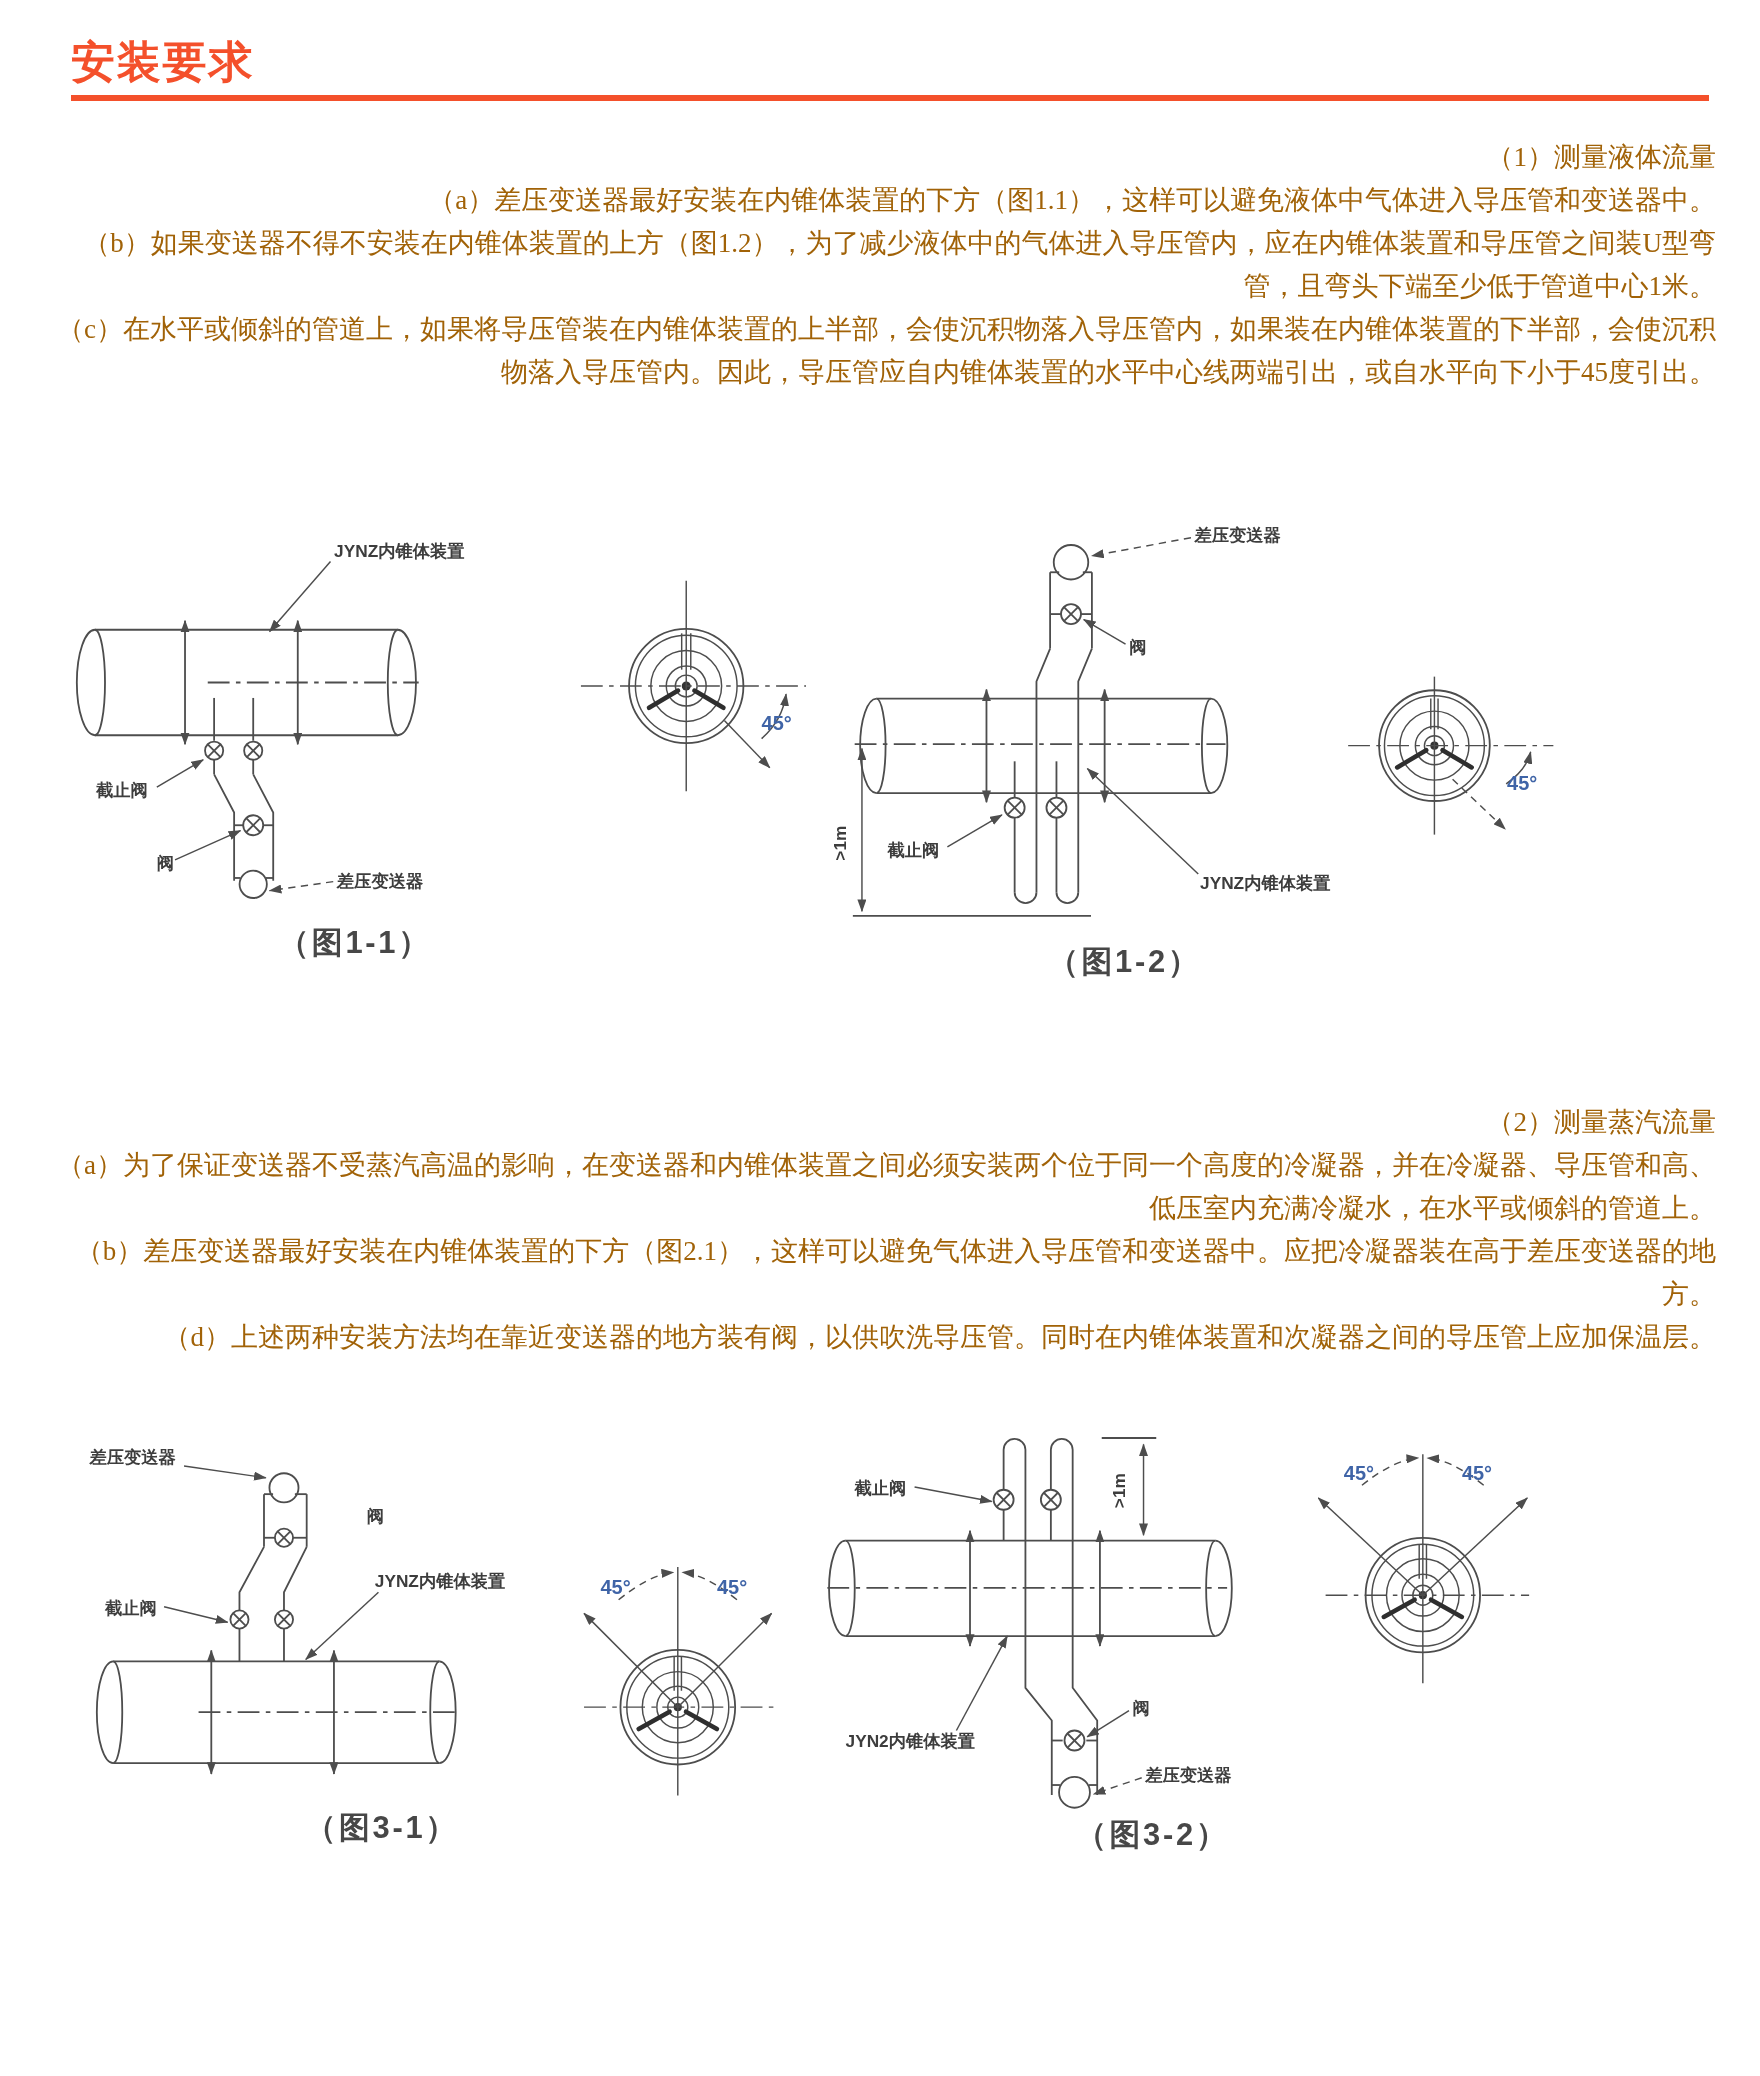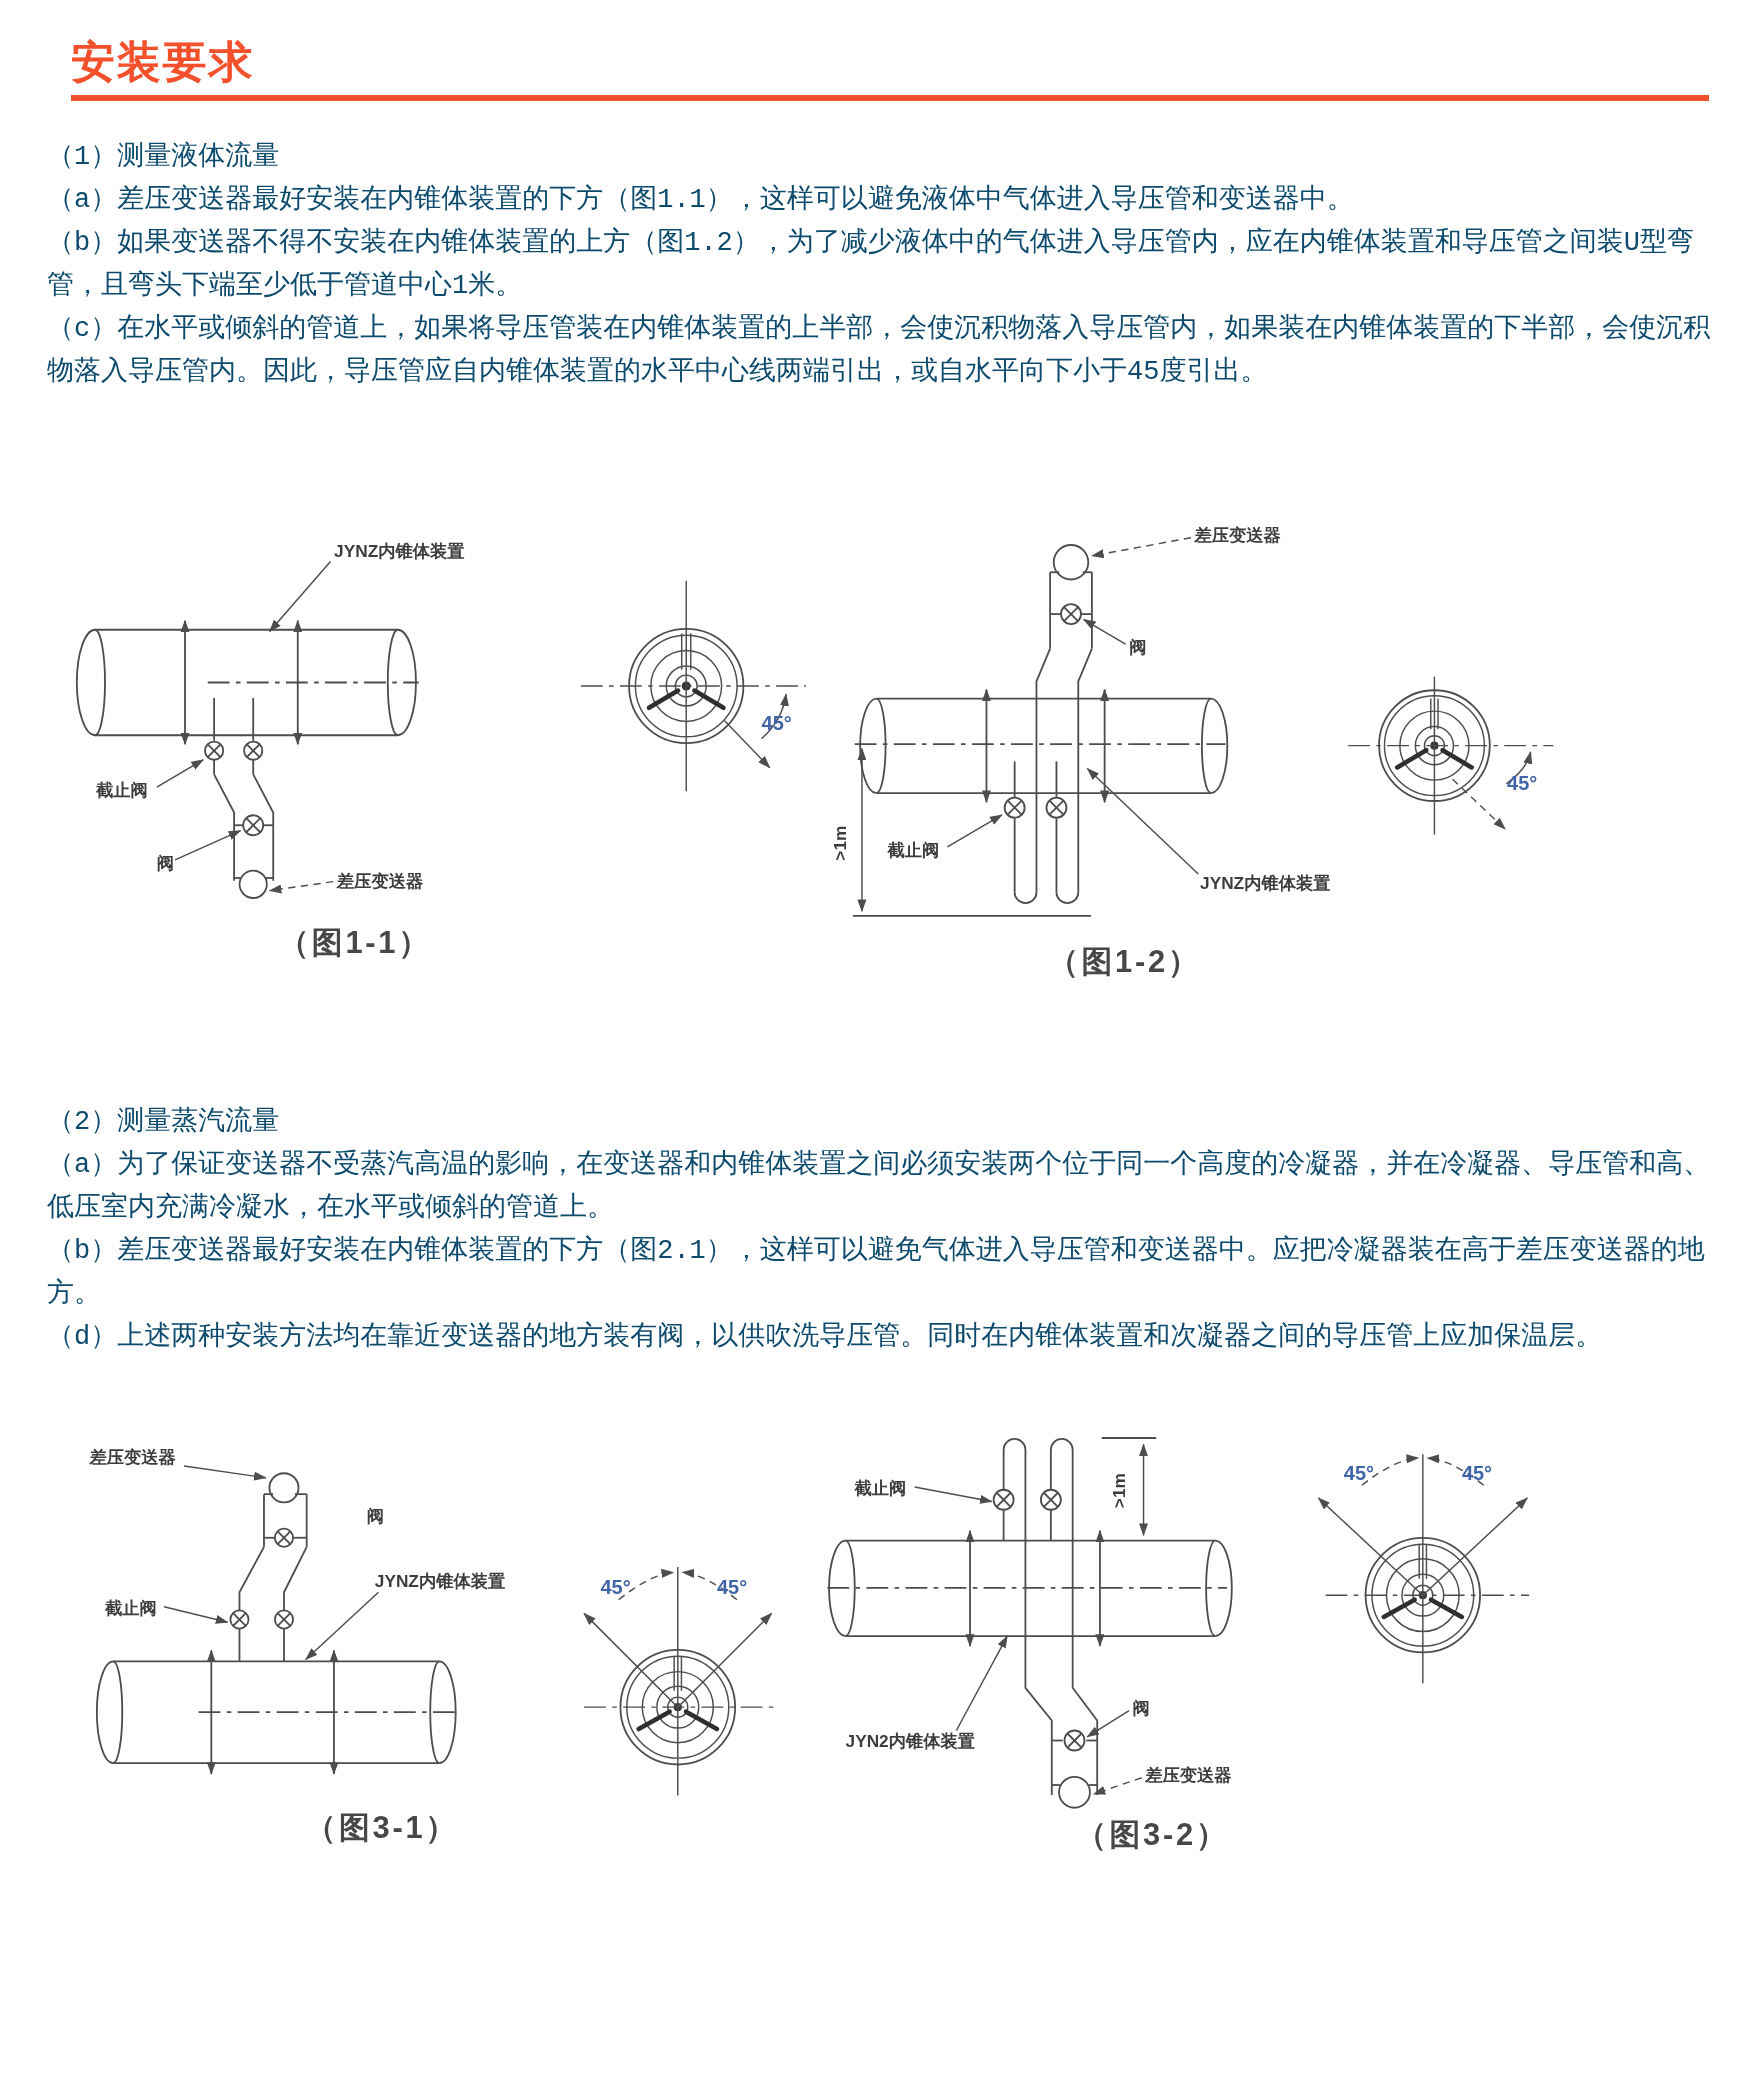--- a/index.html
+++ b/index.html
@@ -1,31 +1,31 @@
 <!DOCTYPE html>
 <html style="font-size:14.5px"><head>
 <meta charset="utf-8">
 <style>
   html,body { margin:0; padding:0; background:#ffffff; }
   #page {
     position:relative; width:1732px; height:2077px; background:#ffffff;
-    font-family:"Liberation Sans", sans-serif; overflow:hidden;
+    font-family:"Liberation Sans", sans-serif; overflow:hidden;text-align:right;
   }
   .page-title {
     position:absolute; left:71px; top:33px;
     font-size:44px; font-weight:bold; color:#f4502b; letter-spacing:1.8px;
   }
   .title-rule {
     position:absolute; left:71px; top:95px; width:1638px; height:5.5px;
     background:#f4502b;
   }
   .textblock { position:absolute; width:1669px; }
   .textblock p {
-    margin:0; font-size:27px; line-height:43px; color:#0c4a6e;
-    font-family:Liberation Mono, monospace;
+    margin:0; font-size:27px; line-height:43px; color:#a16207;
+    font-family:Liberation Serif, serif;
   }
   #sec1 { left:47px; top:136px; }
   #sec2 { left:47px; top:1101px; }
   .fig { position:absolute; }
   
   .ln   { stroke:#4d4d4d; stroke-width:2;   fill:none; }
   .lnt  { stroke:#4d4d4d; stroke-width:1.6; fill:none; }
   .thick{ stroke:#2e2e2e; stroke-width:5;   fill:none; stroke-linecap:round; }
   .dash { stroke-dasharray:24 7 5 7; }
   .dash2{ stroke-dasharray:8 6; }

